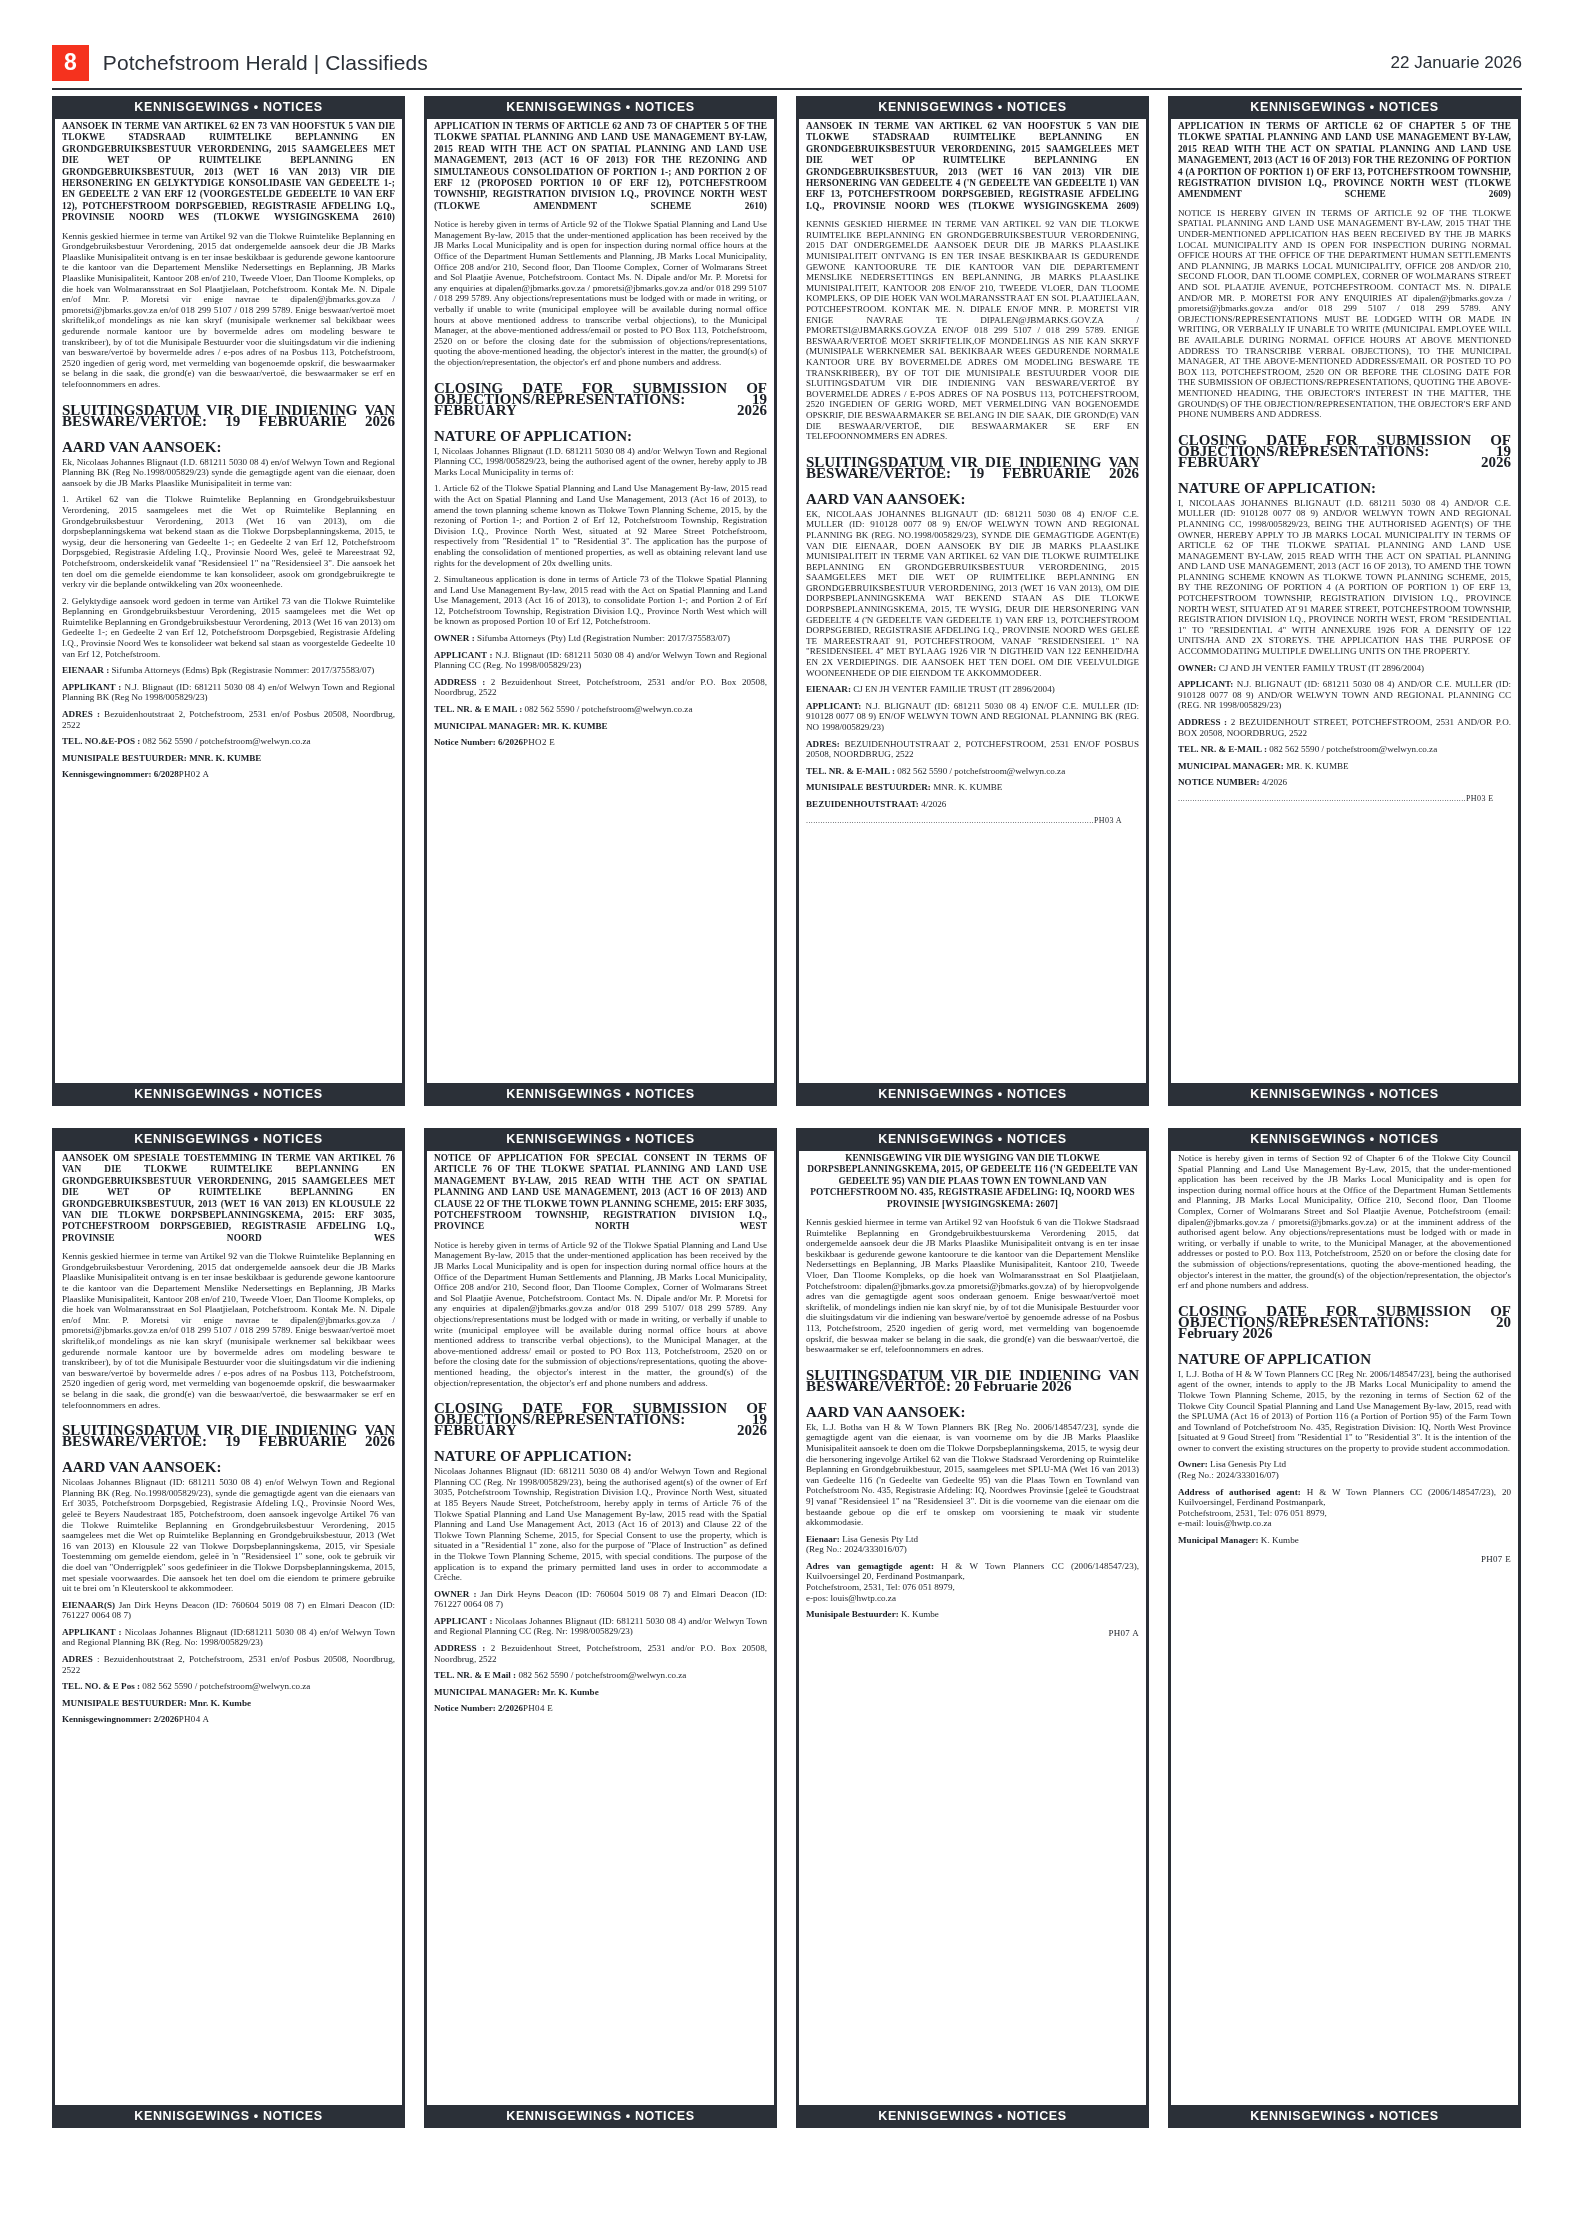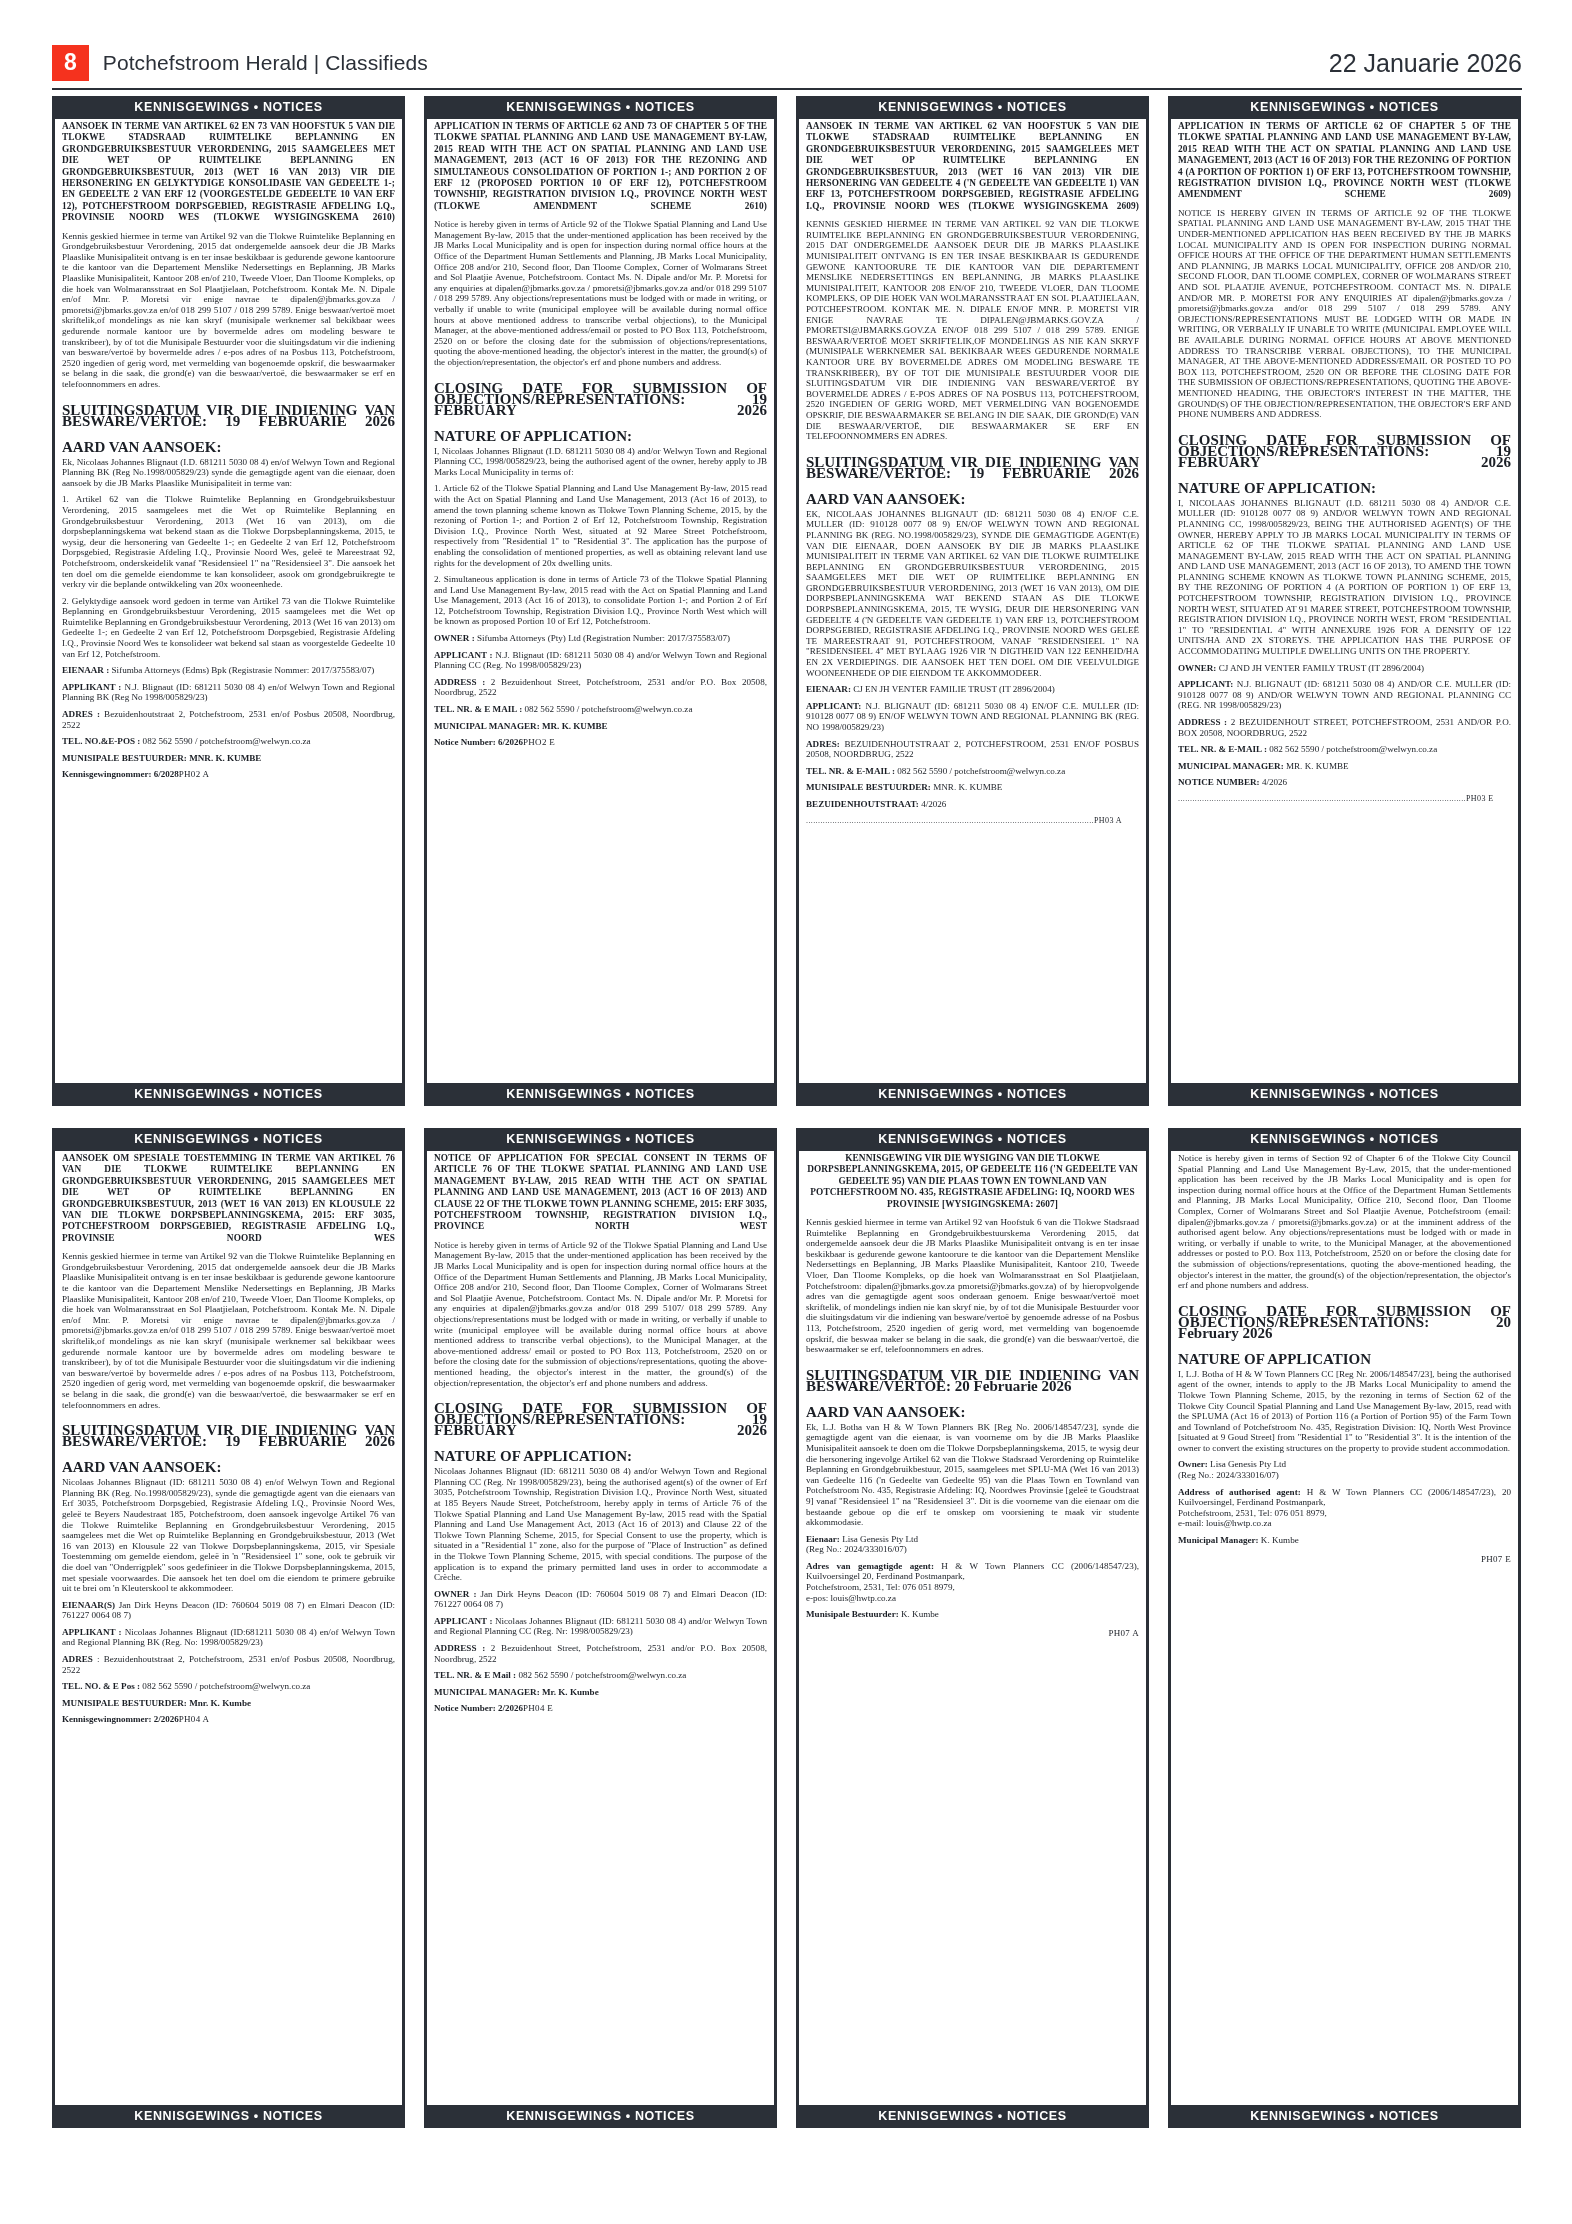--- a/index.html
+++ b/index.html
@@ -35,21 +35,21 @@
   }
   .masthead-title {
     font-family: "Liberation Sans", sans-serif;
     font-size: 21px;
     color: #2b3038;
     margin-left: 14px;
     letter-spacing: 0.1px;
   }
   .masthead-date {
     font-family: "Liberation Sans", sans-serif;
-    font-size: 25px;
+    font-size: 17px;
     color: #2b3038;
     margin-left: auto;
   }
   .masthead-rule {
     position: absolute;
     left: 52px; top: 88px;
     width: 1470px;
     height: 2px;
     background: #2b3038;
   }

